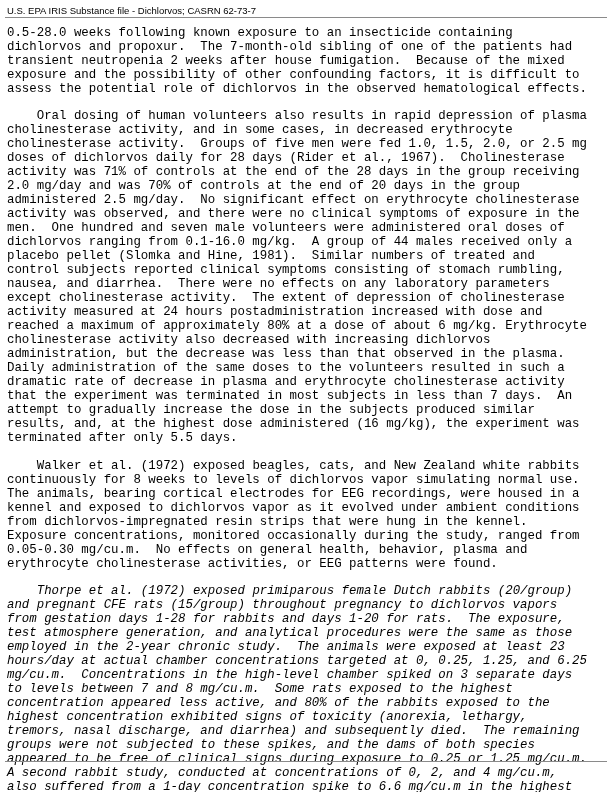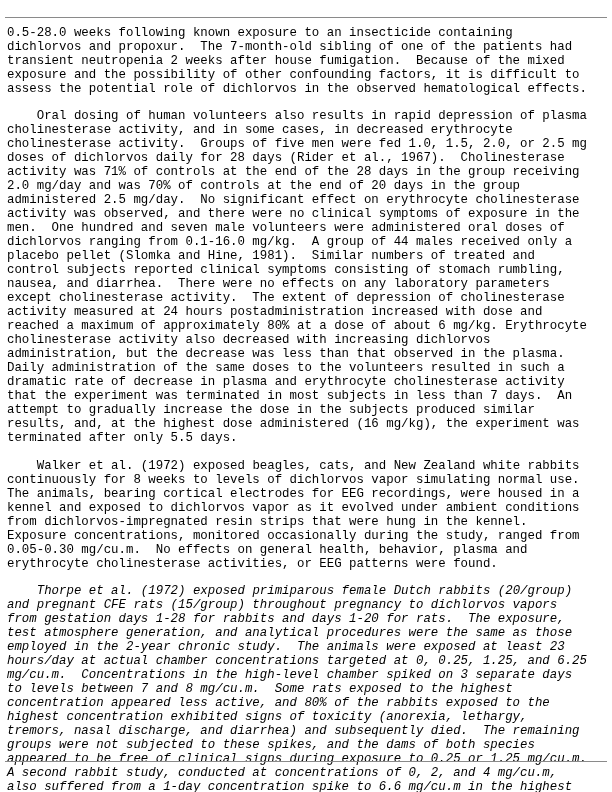--- a/index.html
+++ b/index.html
@@ -64,20 +64,23 @@
     font-size: 9.5px;
     color: #000000;
     white-space: nowrap;
   }
 </style>
 </head>
 <body>
 
 <div class="page">
 
+  <div class="print-header">
+    <span>U.S. EPA IRIS Substance file - Dichlorvos; CASRN 62-73-7</span>
+  </div>
 
   <hr class="rule rule-top">
 
   <div class="doc-body">
     <div class="para">0.5-28.0 weeks following known exposure to an insecticide containing
 dichlorvos and propoxur.  The 7-month-old sibling of one of the patients had
 transient neutropenia 2 weeks after house fumigation.  Because of the mixed
 exposure and the possibility of other confounding factors, it is difficult to
 assess the potential role of dichlorvos in the observed hematological effects.</div>
     <div class="para">    Oral dosing of human volunteers also results in rapid depression of plasma

